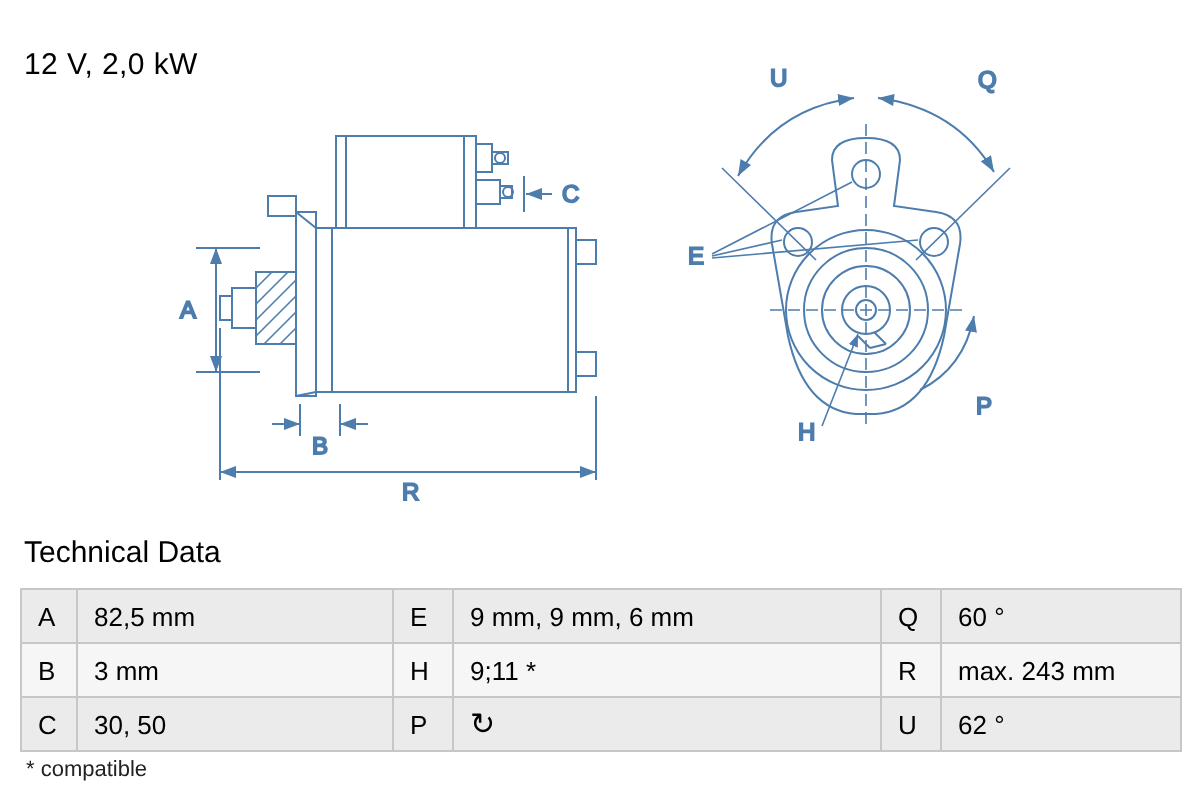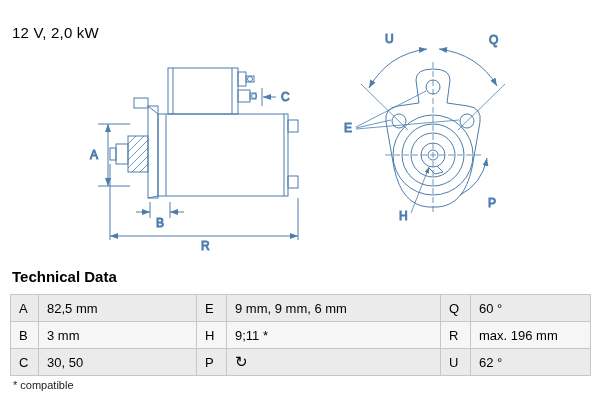--- a/index.html
+++ b/index.html
@@ -3,21 +3,21 @@
 <meta charset="utf-8">
 <style>
   html,body { margin:0; padding:0; }
   body {
     width:600px; height:400px; position:relative; overflow:hidden;
     background:#ffffff; font-family:"Liberation Sans", sans-serif; color:#000;
   }
   .title { position:absolute; top:24px; left:12px; font-size:15px; letter-spacing:.2px; }
   svg.drawing { position:absolute; top:0; left:0; }
   svg.drawing text { font-family:"Liberation Sans", sans-serif; font-size:12px; fill:#4d7dad; }
-  .tech-heading { position:absolute; top:268px; left:12px; font-size:15px; font-weight:bold; }
+  .tech-heading { position:absolute; top:268px; left:12px; font-size:15px; font-weight:normal; }
   table.specs {
     position:absolute; top:294px; left:10px; width:580px;
     border-collapse:collapse; table-layout:fixed; font-size:13px;
   }
   table.specs td { border:1px solid #c7c7c7; height:26px; padding:0 0 0 8px; overflow:hidden; white-space:nowrap; }
   tr.odd td  { background:#ebebeb; }
   tr.even td { background:#f6f6f6; }
   td.rot { font-size:15px; }
   .footnote { position:absolute; top:379px; left:13px; font-size:11px; color:#222;text-align:right; }
 </style>
@@ -155,21 +155,21 @@
     <td>9 mm, 9 mm, 6 mm</td>
     <td>Q</td>
     <td>60 °</td>
   </tr>
   <tr class="even">
     <td>B</td>
     <td>3 mm</td>
     <td>H</td>
     <td>9;11 *</td>
     <td>R</td>
-    <td>max. 196 mm</td>
+    <td>max. 243 mm</td>
   </tr>
   <tr class="odd">
     <td>C</td>
     <td>30, 50</td>
     <td>P</td>
     <td class="rot">↻</td>
     <td>U</td>
     <td>62 °</td>
   </tr>
 </tbody>

